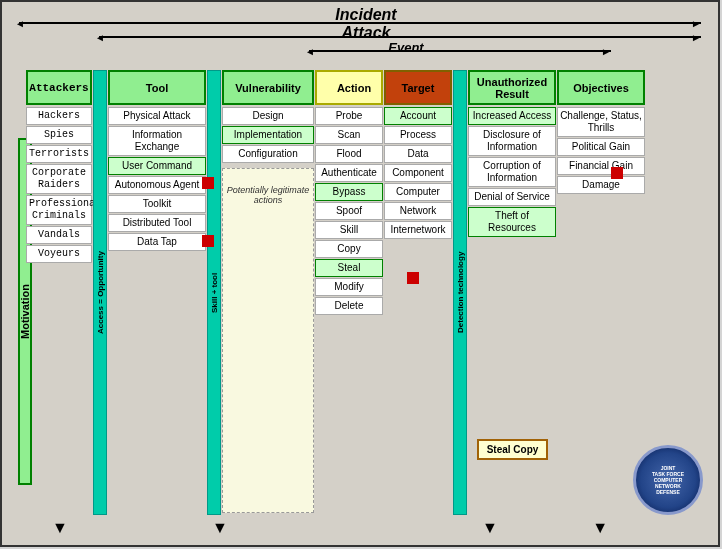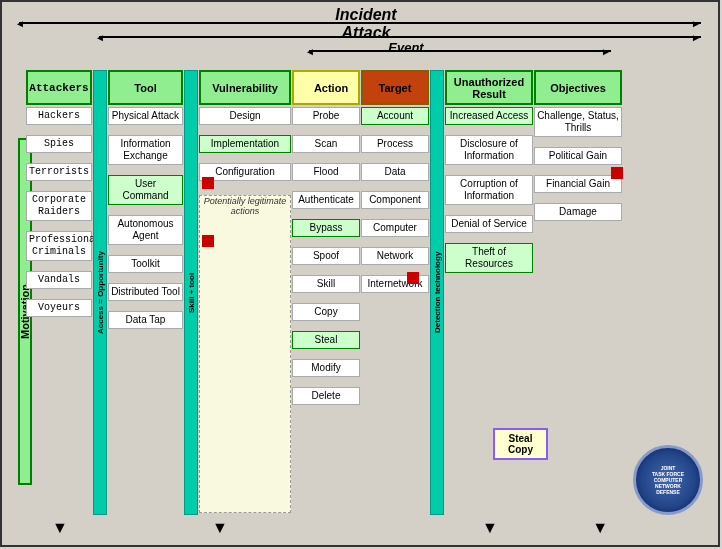--- a/index.html
+++ b/index.html
@@ -92,21 +92,21 @@
     }
     .hdr.tan-hdr {
       background: #c8a000;
       border-color: #806000;
     }
 
     .items-list {
       flex: 1;
       display: flex;
       flex-direction: column;
-      gap: 10px;
+      gap: 1px;
       padding: 2px 0;
       background: transparent;
     }
 
     .item {
       background: #fff;
       border: 1px solid #aaa;
       text-align: center;
       padding: 2px 2px;
       font-size: 10px;
@@ -163,21 +163,21 @@
         <div class="item">Professional Criminals</div>
         <div class="item">Vandals</div>
         <div class="item">Voyeurs</div>
       </div>
     </div>
 
     <div style="position:relative; width:14px; display:flex; align-items:stretch;">
       <div style="writing-mode:vertical-rl; transform:rotate(180deg); background:#00ccaa; border:1px solid #009988; font-weight:bold; font-size:8px; text-align:center; width:14px; display:flex; align-items:center; justify-content:center; flex:1;">Access = Opportunity</div>
     </div>
 
-    <div class="mc" style="width:75px;">
+    <div class="mc" style="width:98px;">
       <div class="hdr">Tool</div>
       <div class="items-list">
         <div class="item">Physical Attack</div>
         <div class="item">Information Exchange</div>
         <div class="item green-item">User Command</div>
         <div class="item">Autonomous Agent</div>
         <div class="item">Toolkit</div>
         <div class="item">Distributed Tool</div>
         <div class="item">Data Tap</div>
       </div>
@@ -186,21 +186,21 @@
     <div style="position:relative; width:14px; display:flex; align-items:stretch;">
       <div style="writing-mode:vertical-rl; transform:rotate(180deg); background:#00ccaa; border:1px solid #009988; font-weight:bold; font-size:8px; text-align:center; width:14px; display:flex; align-items:center; justify-content:center; flex:1;">Skill + tool</div>
     </div>
 
     <div class="mc" style="width:92px;">
       <div class="hdr">Vulnerability</div>
       <div class="items-list">
         <div class="item">Design</div>
         <div class="item green-item">Implementation</div>
         <div class="item">Configuration</div>
-        <div style="flex:1; font-size:9px; text-align:center; padding:0 2px; font-style:italic; color:#333; border:1px dashed #999; margin-top:4px; background:#f9f9e0;">Potentially legitimate actions</div>
+        <div style="flex:1; font-size:9px; text-align:center; padding:16px 2px; font-style:italic; color:#333; border:1px dashed #999; margin-top:4px; background:#f9f9e0;">Potentially legitimate actions</div>
       </div>
     </div>
 
     <div class="mc" style="width:68px;">
       <div class="hdr yellow-hdr">Action</div>
       <div class="items-list">
         <div class="item">Probe</div>
         <div class="item">Scan</div>
         <div class="item">Flood</div>
         <div class="item">Authenticate</div>
@@ -252,21 +252,21 @@
       </div>
     </div>
 
   </div>
 
   <div style="position:absolute; width:12px; height:12px; background:#cc0000; top:233px; left:200px; z-index:20;"></div>
   <div style="position:absolute; width:12px; height:12px; background:#cc0000; top:175px; left:200px; z-index:20;"></div>
   <div style="position:absolute; width:12px; height:12px; background:#cc0000; top:270px; left:405px; z-index:20;"></div>
   <div style="position:absolute; width:12px; height:12px; background:#cc0000; top:165px; left:609px; z-index:20;"></div>
 
-  <div class="steal-copy-box" style="right:170px; bottom:85px; width:55px; padding:3px; background:#ffffd0; border:2px solid #8b5cf6; text-align:center; font-size:10px; font-weight:bold; z-index:15;">
+  <div class="steal-copy-box" style="right:170px; bottom:85px; width:71px; padding:3px; background:#ffffd0; border:2px solid #a16207; text-align:center; font-size:10px; font-weight:bold; z-index:15;">
     <span>Steal Copy</span>
   </div>
 
   <div style="position:absolute; bottom:8px; left:50px; font-size:16px; font-weight:bold;">▼</div>
   <div style="position:absolute; bottom:8px; left:210px; font-size:16px; font-weight:bold;">▼</div>
   <div style="position:absolute; bottom:8px; left:480px; font-size:16px; font-weight:bold;">▼</div>
   <div style="position:absolute; bottom:8px; right:110px; font-size:16px; font-weight:bold;">▼</div>
 
   <div class="jtf-seal">
     <div style="font-size:5px; font-weight:bold; text-align:center; padding:2px;">

